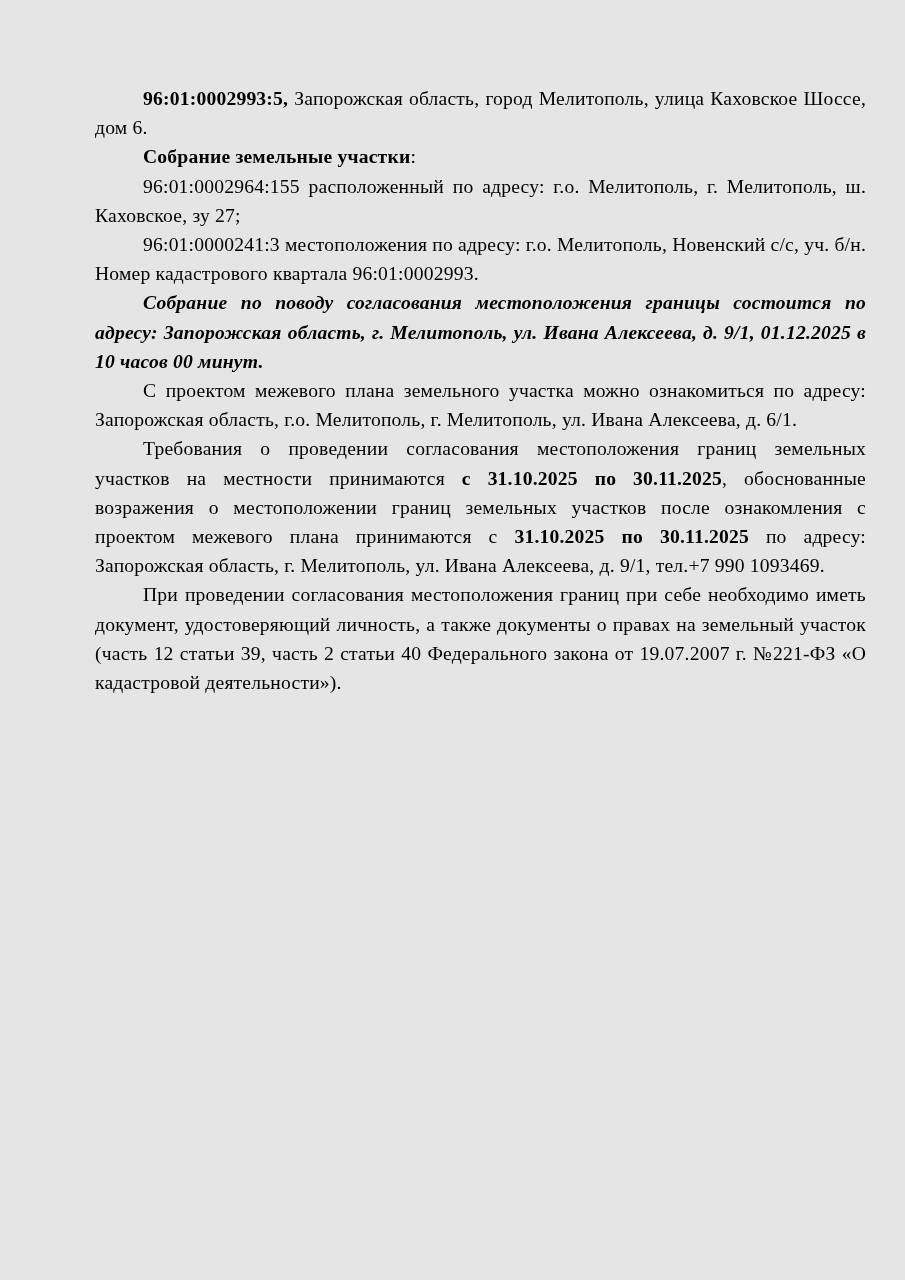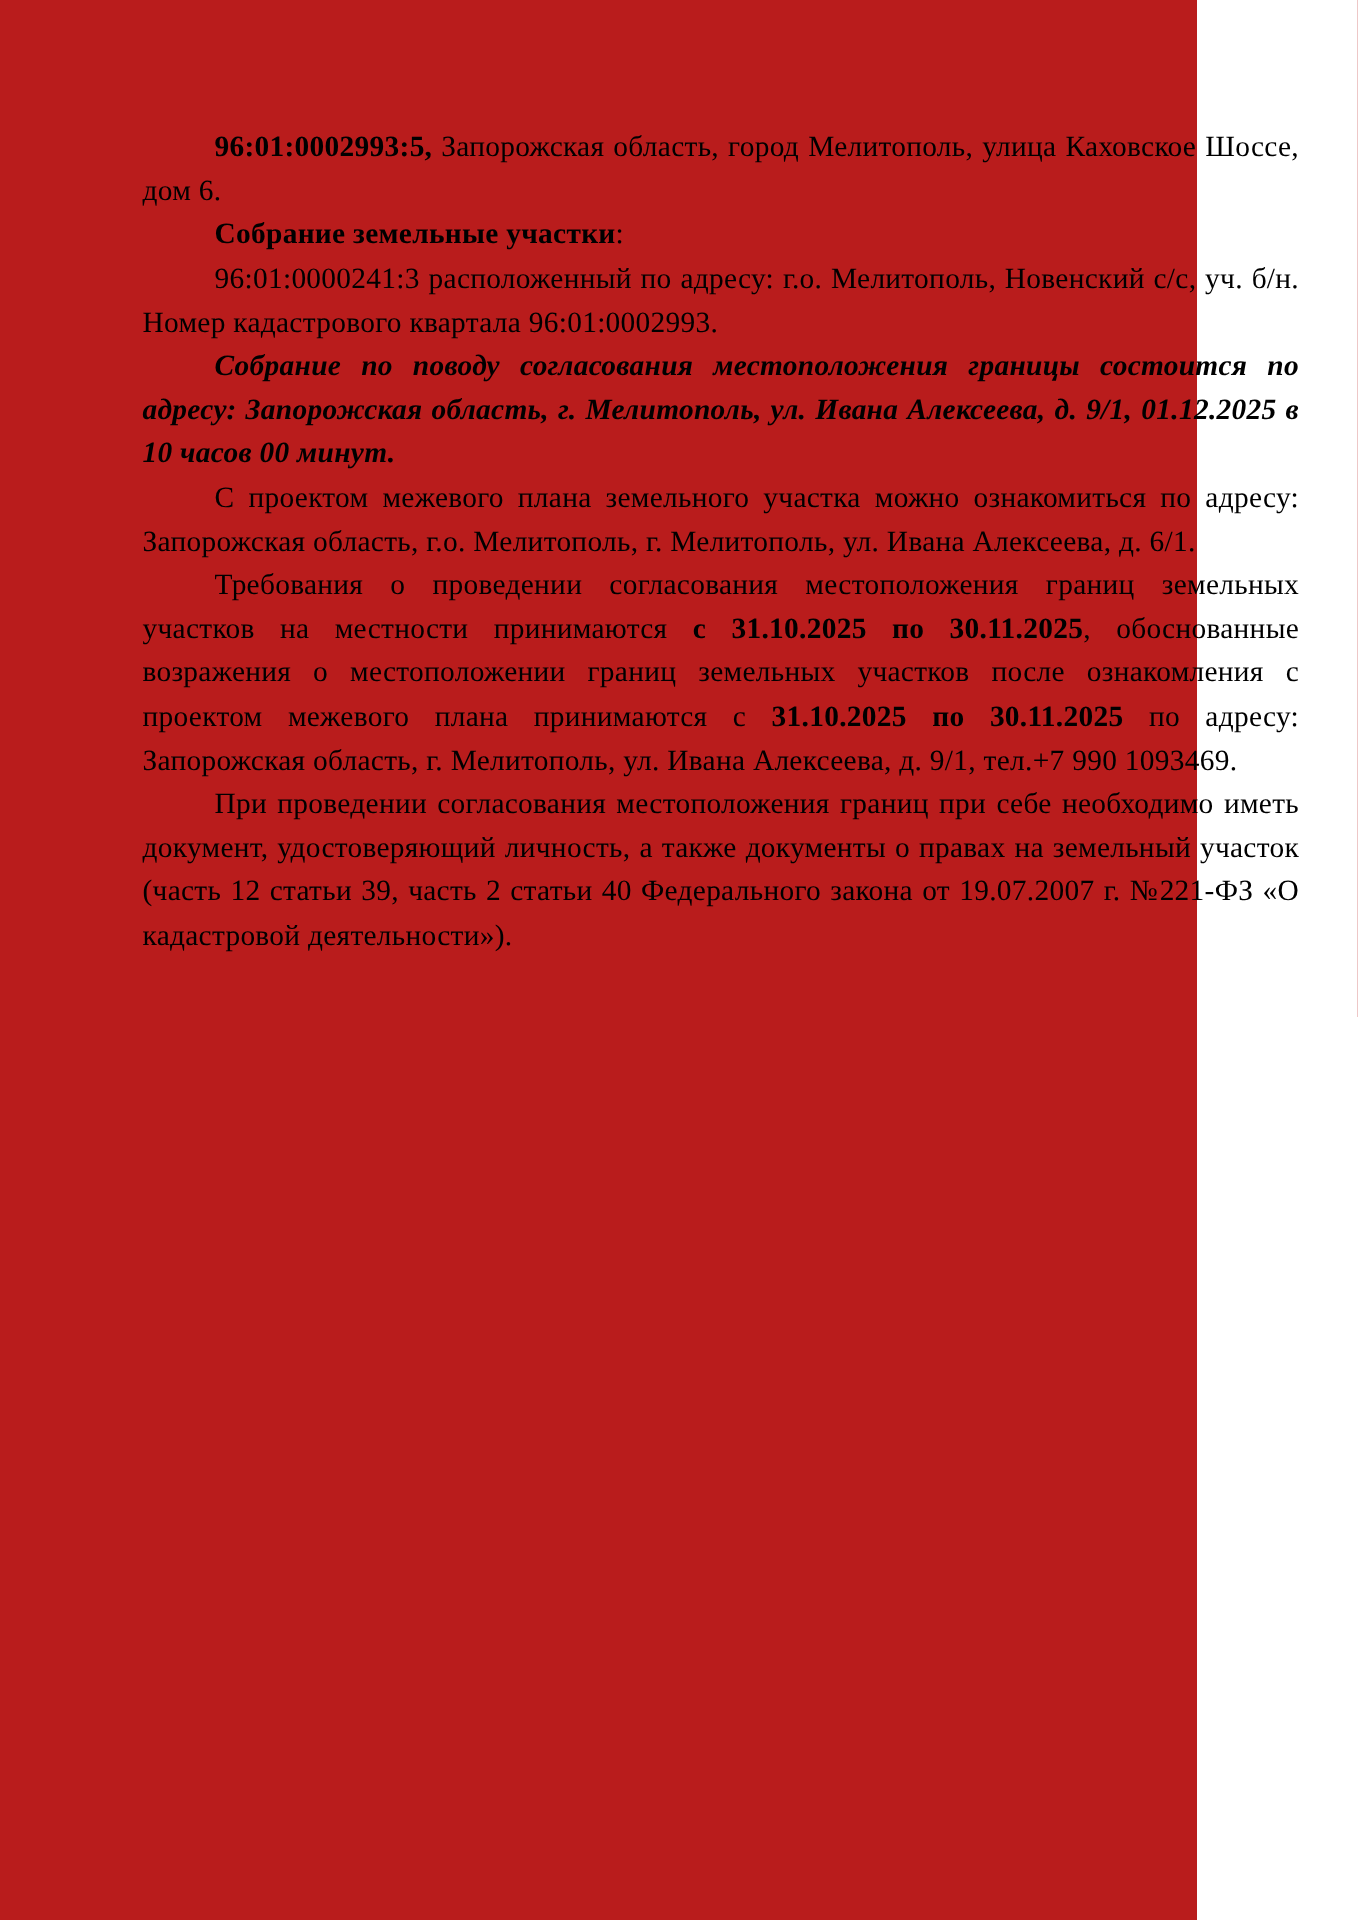--- a/index.html
+++ b/index.html
@@ -14,23 +14,23 @@
     position: relative;
     overflow: hidden;
     font-family: "Liberation Serif", "DejaVu Serif", serif;
     color: #000000;
   }
 
   .page {
     position: absolute;
     left: 0;
     top: 0;
-    width: 798px;
+    width: 905px;
     height: 1280px;
-    background: #b91c1c;
+    background: #e5e5e5;
   }
 
   .doc-body {
     position: absolute;
     left: 95px;
     top: 84px;
     width: 771px;
   }
 
   p.para {
@@ -66,22 +66,23 @@
 </head>
 <body>
 
 <div class="page">
   <div class="doc-body">
 
     <p class="para indent"><b class="b">96:01:0002993:5,</b><span> Запорожская область, город Мелитополь, улица Каховское Шоссе, дом 6.</span></p>
 
     <p class="para indent"><b class="b">Собрание земельные участки</b><span>:</span></p>
 
+    <p class="para indent"><span>96:01:0002964:155 расположенный по адресу: г.о. Мелитополь, г. Мелитополь, ш. Каховское, зу 27;</span></p>
 
-    <p class="para indent"><span>96:01:0000241:3 расположенный по адресу: г.о. Мелитополь, Новенский с/с, уч. б/н. Номер кадастрового квартала 96:01:0002993.</span></p>
+    <p class="para indent"><span>96:01:0000241:3 местоположения по адресу: г.о. Мелитополь, Новенский с/с, уч. б/н. Номер кадастрового квартала 96:01:0002993.</span></p>
 
     <p class="para bolditalic"><span>Собрание по поводу согласования местоположения границы состоится по адресу: Запорожская область, г. Мелитополь, ул. Ивана Алексеева, д. 9/1, 01.12.2025 в 10 часов 00 минут.</span></p>
 
     <p class="para indent"><span>С проектом межевого плана земельного участка можно ознакомиться по адресу: Запорожская область, г.о. Мелитополь, г. Мелитополь, ул. Ивана Алексеева, д. 6/1.</span></p>
 
     <p class="para indent"><span>Требования о проведении согласования местоположения границ земельных участков на местности принимаются </span><b class="b">с 31.10.2025 по 30.11.2025</b><span>, обоснованные возражения о местоположении границ земельных участков после ознакомления с проектом межевого плана принимаются с </span><b class="b">31.10.2025 по 30.11.2025</b><span> по адресу: Запорожская область, г. Мелитополь, ул. Ивана Алексеева, д. 9/1, тел.+7 990 1093469.</span></p>
 
     <p class="para indent"><span>При проведении согласования местоположения границ при себе необходимо иметь документ, удостоверяющий личность, а также документы о правах на земельный участок (часть 12 статьи 39, часть 2 статьи 40 Федерального закона от 19.07.2007 г. №221-ФЗ «О кадастровой деятельности»).</span></p>
 
   </div>

